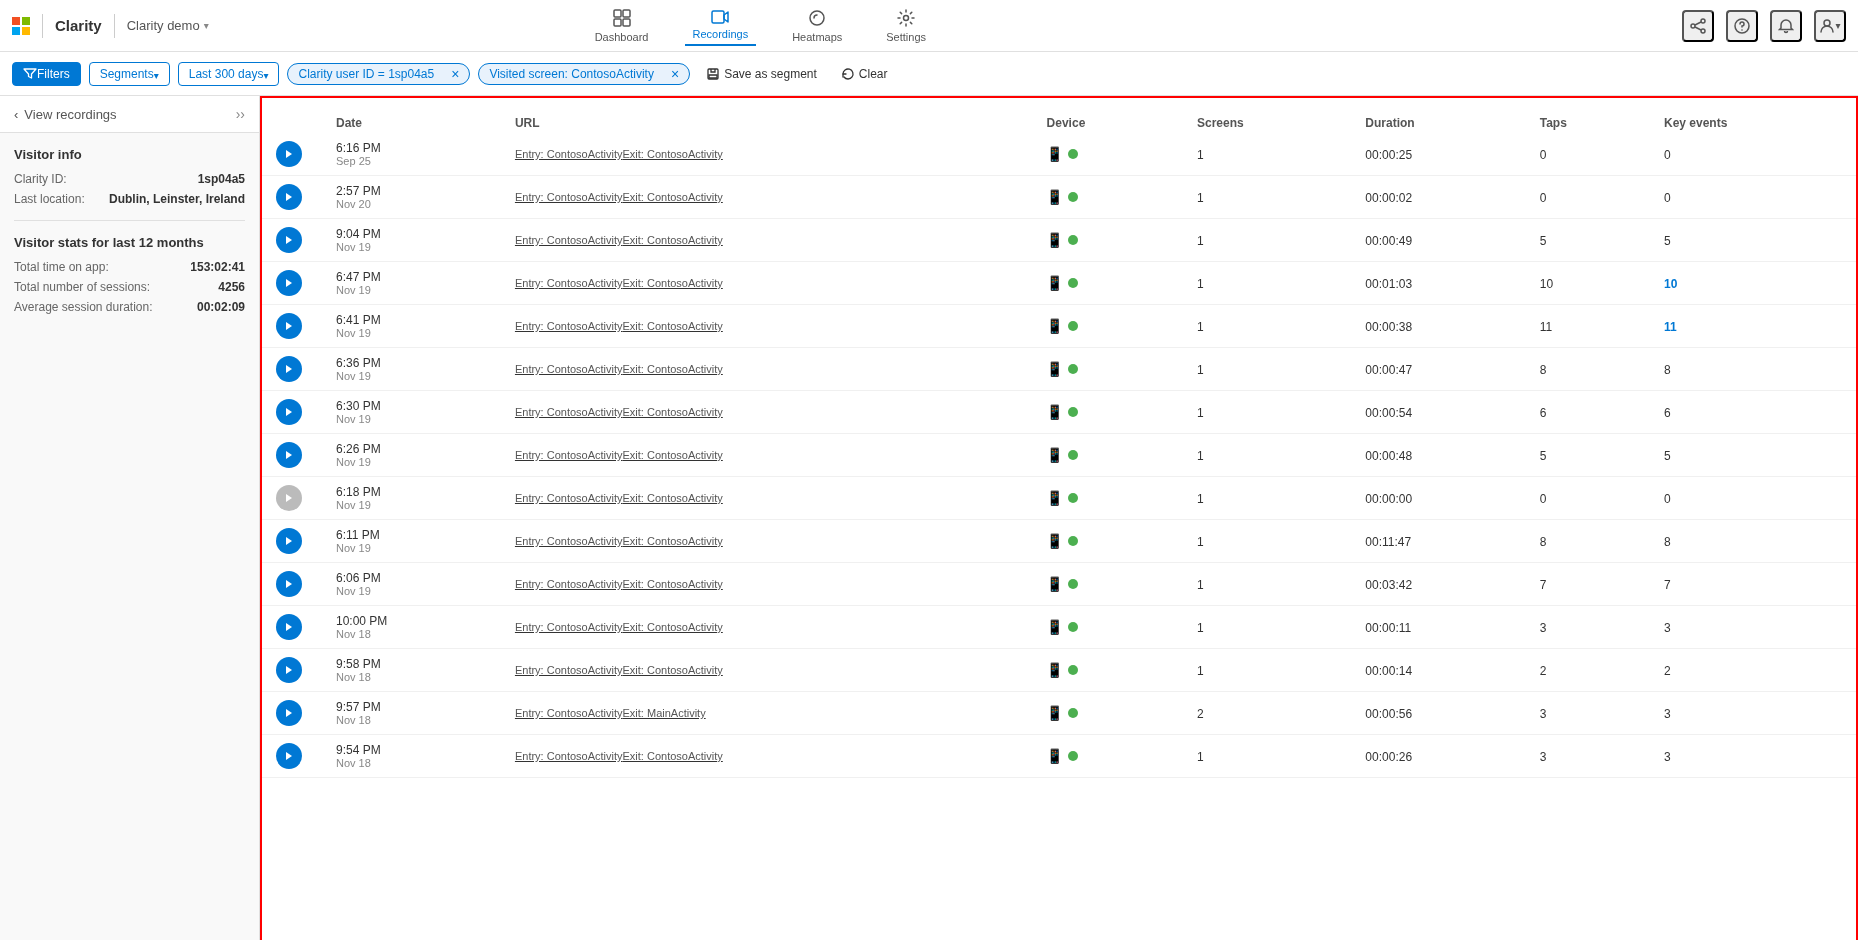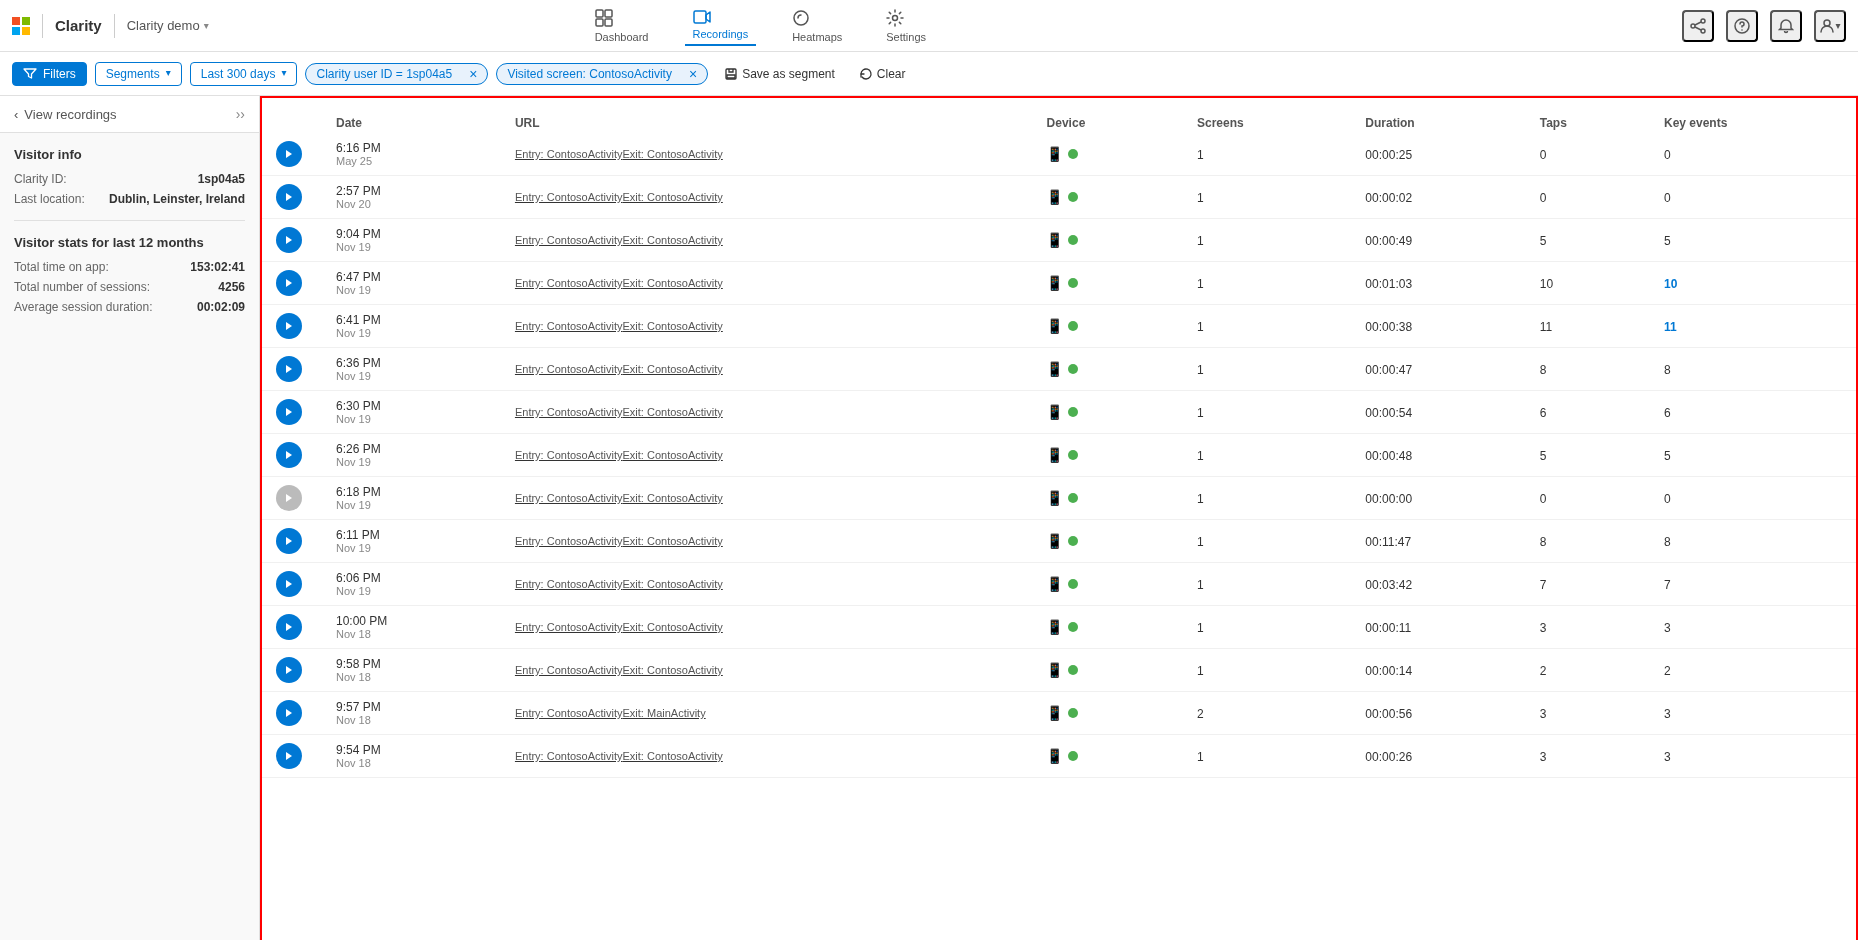--- a/index.html
+++ b/index.html
@@ -16,34 +16,34 @@
     .ms-logo-grid span { display: block; }
     .ms-logo-grid span:nth-child(1) { background: #f25022; }
     .ms-logo-grid span:nth-child(2) { background: #7fba00; }
     .ms-logo-grid span:nth-child(3) { background: #00a4ef; }
     .ms-logo-grid span:nth-child(4) { background: #ffb900; }
     .nav-divider { width: 1px; height: 24px; background: #ccc; margin: 0 4px; }
     .nav-brand { font-size: 15px; font-weight: 600; color: #333; }
     .nav-project { display: flex; align-items: center; gap: 4px; font-size: 13px; color: #555; cursor: pointer; }
     .nav-project .chevron { font-size: 10px; color: #888; }
     .nav-center { display: flex; align-items: center; gap: 28px; margin: 0 auto; }
-    .nav-item { display: flex; flex-direction: column; gap: 2px; cursor: pointer; color: #555; font-size: 11px; text-decoration: none; padding: 4px 8px; }
+    .nav-item { display: flex; flex-direction: column; align-items: center; gap: 2px; cursor: pointer; color: #555; font-size: 11px; text-decoration: none; padding: 4px 8px; }
     .nav-item.active { color: #0078d4; border-bottom: 2px solid #0078d4; }
     .nav-item svg, .nav-item .icon { margin-bottom: 2px; }
     .nav-right { display: flex; align-items: center; gap: 12px; margin-left: auto; }
     .nav-icon-btn { width: 32px; height: 32px; display: flex; align-items: center; justify-content: center; cursor: pointer; color: #555; border-radius: 4px; }
 
     
     .filter-bar {
       display: flex; align-items: center; gap: 8px;
       background: #fff; border-bottom: 1px solid #e0e0e0;
       padding: 8px 12px; height: 44px;
     }
     .filter-btn {
-      display: flex; align-items: flex-start; gap: 6px;
+      display: flex; align-items: flex-end; gap: 0;
       border: 1px solid #0078d4; border-radius: 4px;
       padding: 4px 10px; cursor: pointer; font-size: 12px;
       background: #fff; color: #0078d4;
     }
     .filter-btn.active { background: #0078d4; color: #fff; }
     .filter-chip {
       display: flex; align-items: center; gap: 17px;
       background: #e8f2fc; border: 1px solid #0078d4;
       border-radius: 12px; padding: 3px 10px; font-size: 12px; color: #0078d4;
     }
@@ -309,21 +309,21 @@
     <td>
       <button class="play-btn">
         <svg width="8" height="10" viewBox="0 0 8 10" fill="none">
                   <path d="M1 1l6 4-6 4V1z" fill="white"></path>
                 </svg>
       </button>
     </td>
     <td>
       <div class="date-cell">
         <span class="date-time">6:16 PM</span>
-        <span class="date-day">May 25</span>
+        <span class="date-day">Sep 25</span>
       </div>
     </td>
     <td>
       <div class="url-cell">
         <span class="url-entry">Entry: ContosoActivity</span>
         <span class="url-exit">Exit: ContosoActivity</span>
       </div>
     </td>
     <td>
       <div class="device-cell">

